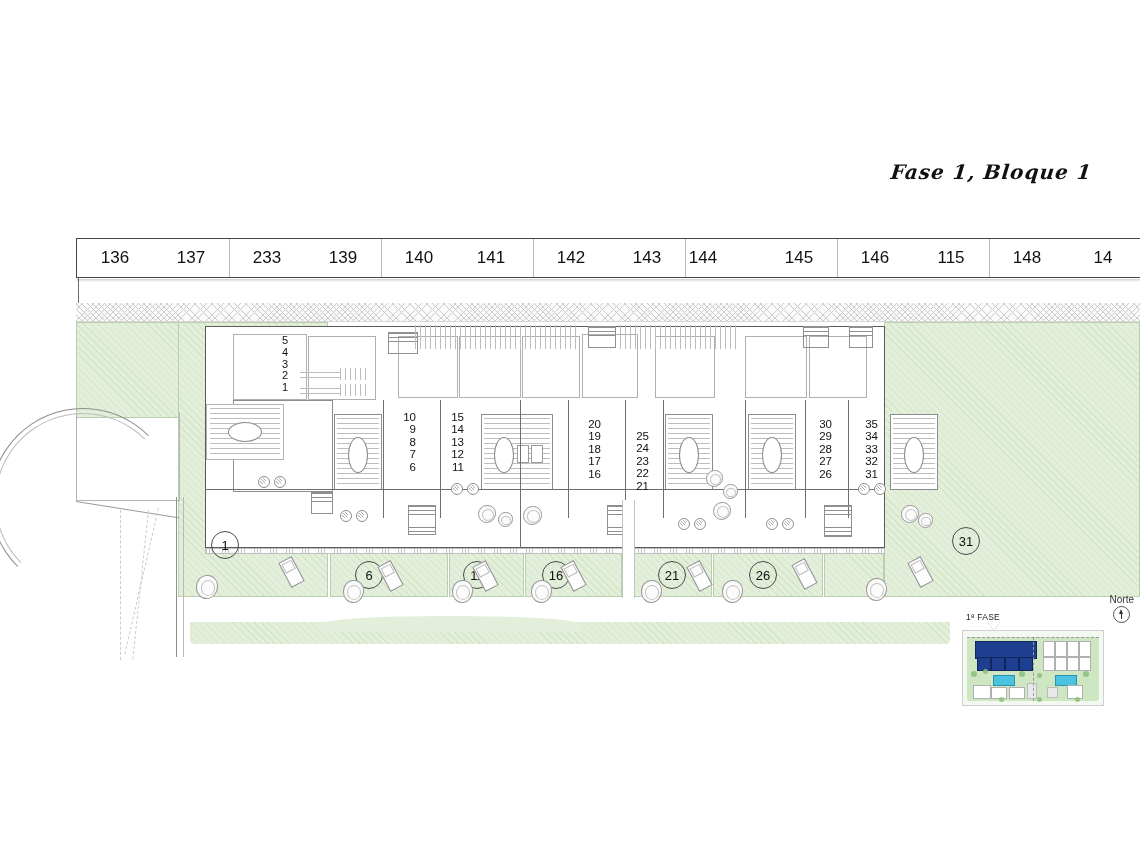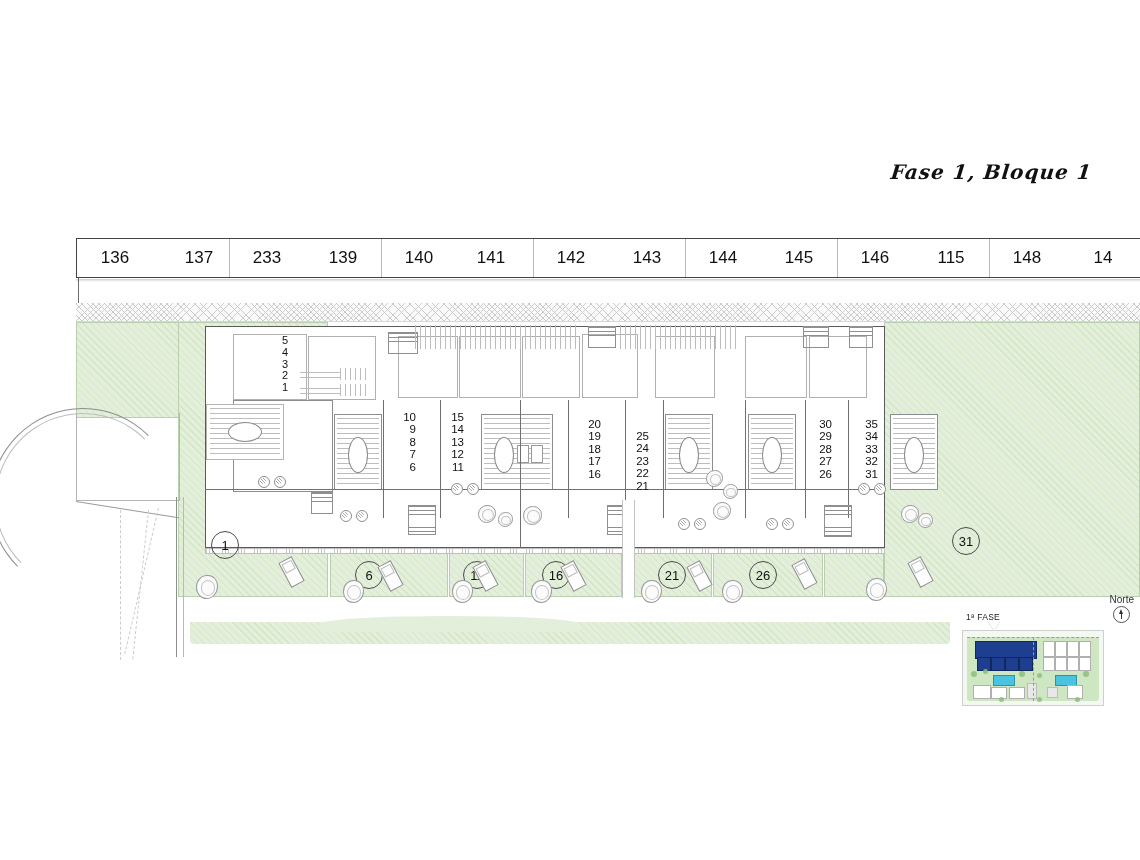--- a/index.html
+++ b/index.html
@@ -249,31 +249,31 @@
 </head>
 <body>
 
 <div id="stage">
 
   <div class="plan-title">Fase 1, Bloque 1</div>
 
   <div class="strip">
     <div class="strip-inner" id="stripInner">
         <div class="strip-cell" style="left: 0px; width: 76px;">136</div>
-        <div class="strip-cell" style="left: 84px; width: 76px;">137</div>
+        <div class="strip-cell" style="left: 76px; width: 76px;">137</div>
         <div class="strip-cell" style="left: 152px; width: 76px;">233</div>
         <div class="strip-div" style="left: 152px;"></div>
         <div class="strip-cell" style="left: 228px; width: 76px;">139</div>
         <div class="strip-cell" style="left: 304px; width: 76px;">140</div>
         <div class="strip-div" style="left: 304px;"></div>
         <div class="strip-cell" style="left: 376px; width: 76px;">141</div>
         <div class="strip-cell" style="left: 456px; width: 76px;">142</div>
         <div class="strip-div" style="left: 456px;"></div>
         <div class="strip-cell" style="left: 532px; width: 76px;">143</div>
-        <div class="strip-cell" style="left: 608px; width: 76px;">144</div>
+        <div class="strip-cell" style="left: 588px; width: 76px;">144</div>
         <div class="strip-div" style="left: 608px;"></div>
         <div class="strip-cell" style="left: 684px; width: 76px;">145</div>
         <div class="strip-cell" style="left: 760px; width: 76px;">146</div>
         <div class="strip-div" style="left: 760px;"></div>
         <div class="strip-cell" style="left: 836px; width: 76px;">115</div>
         <div class="strip-cell" style="left: 912px; width: 76px;">148</div>
         <div class="strip-div" style="left: 912px;"></div>
         <div class="strip-cell" style="left: 988px; width: 76px;">14</div>
       </div>
   </div>

